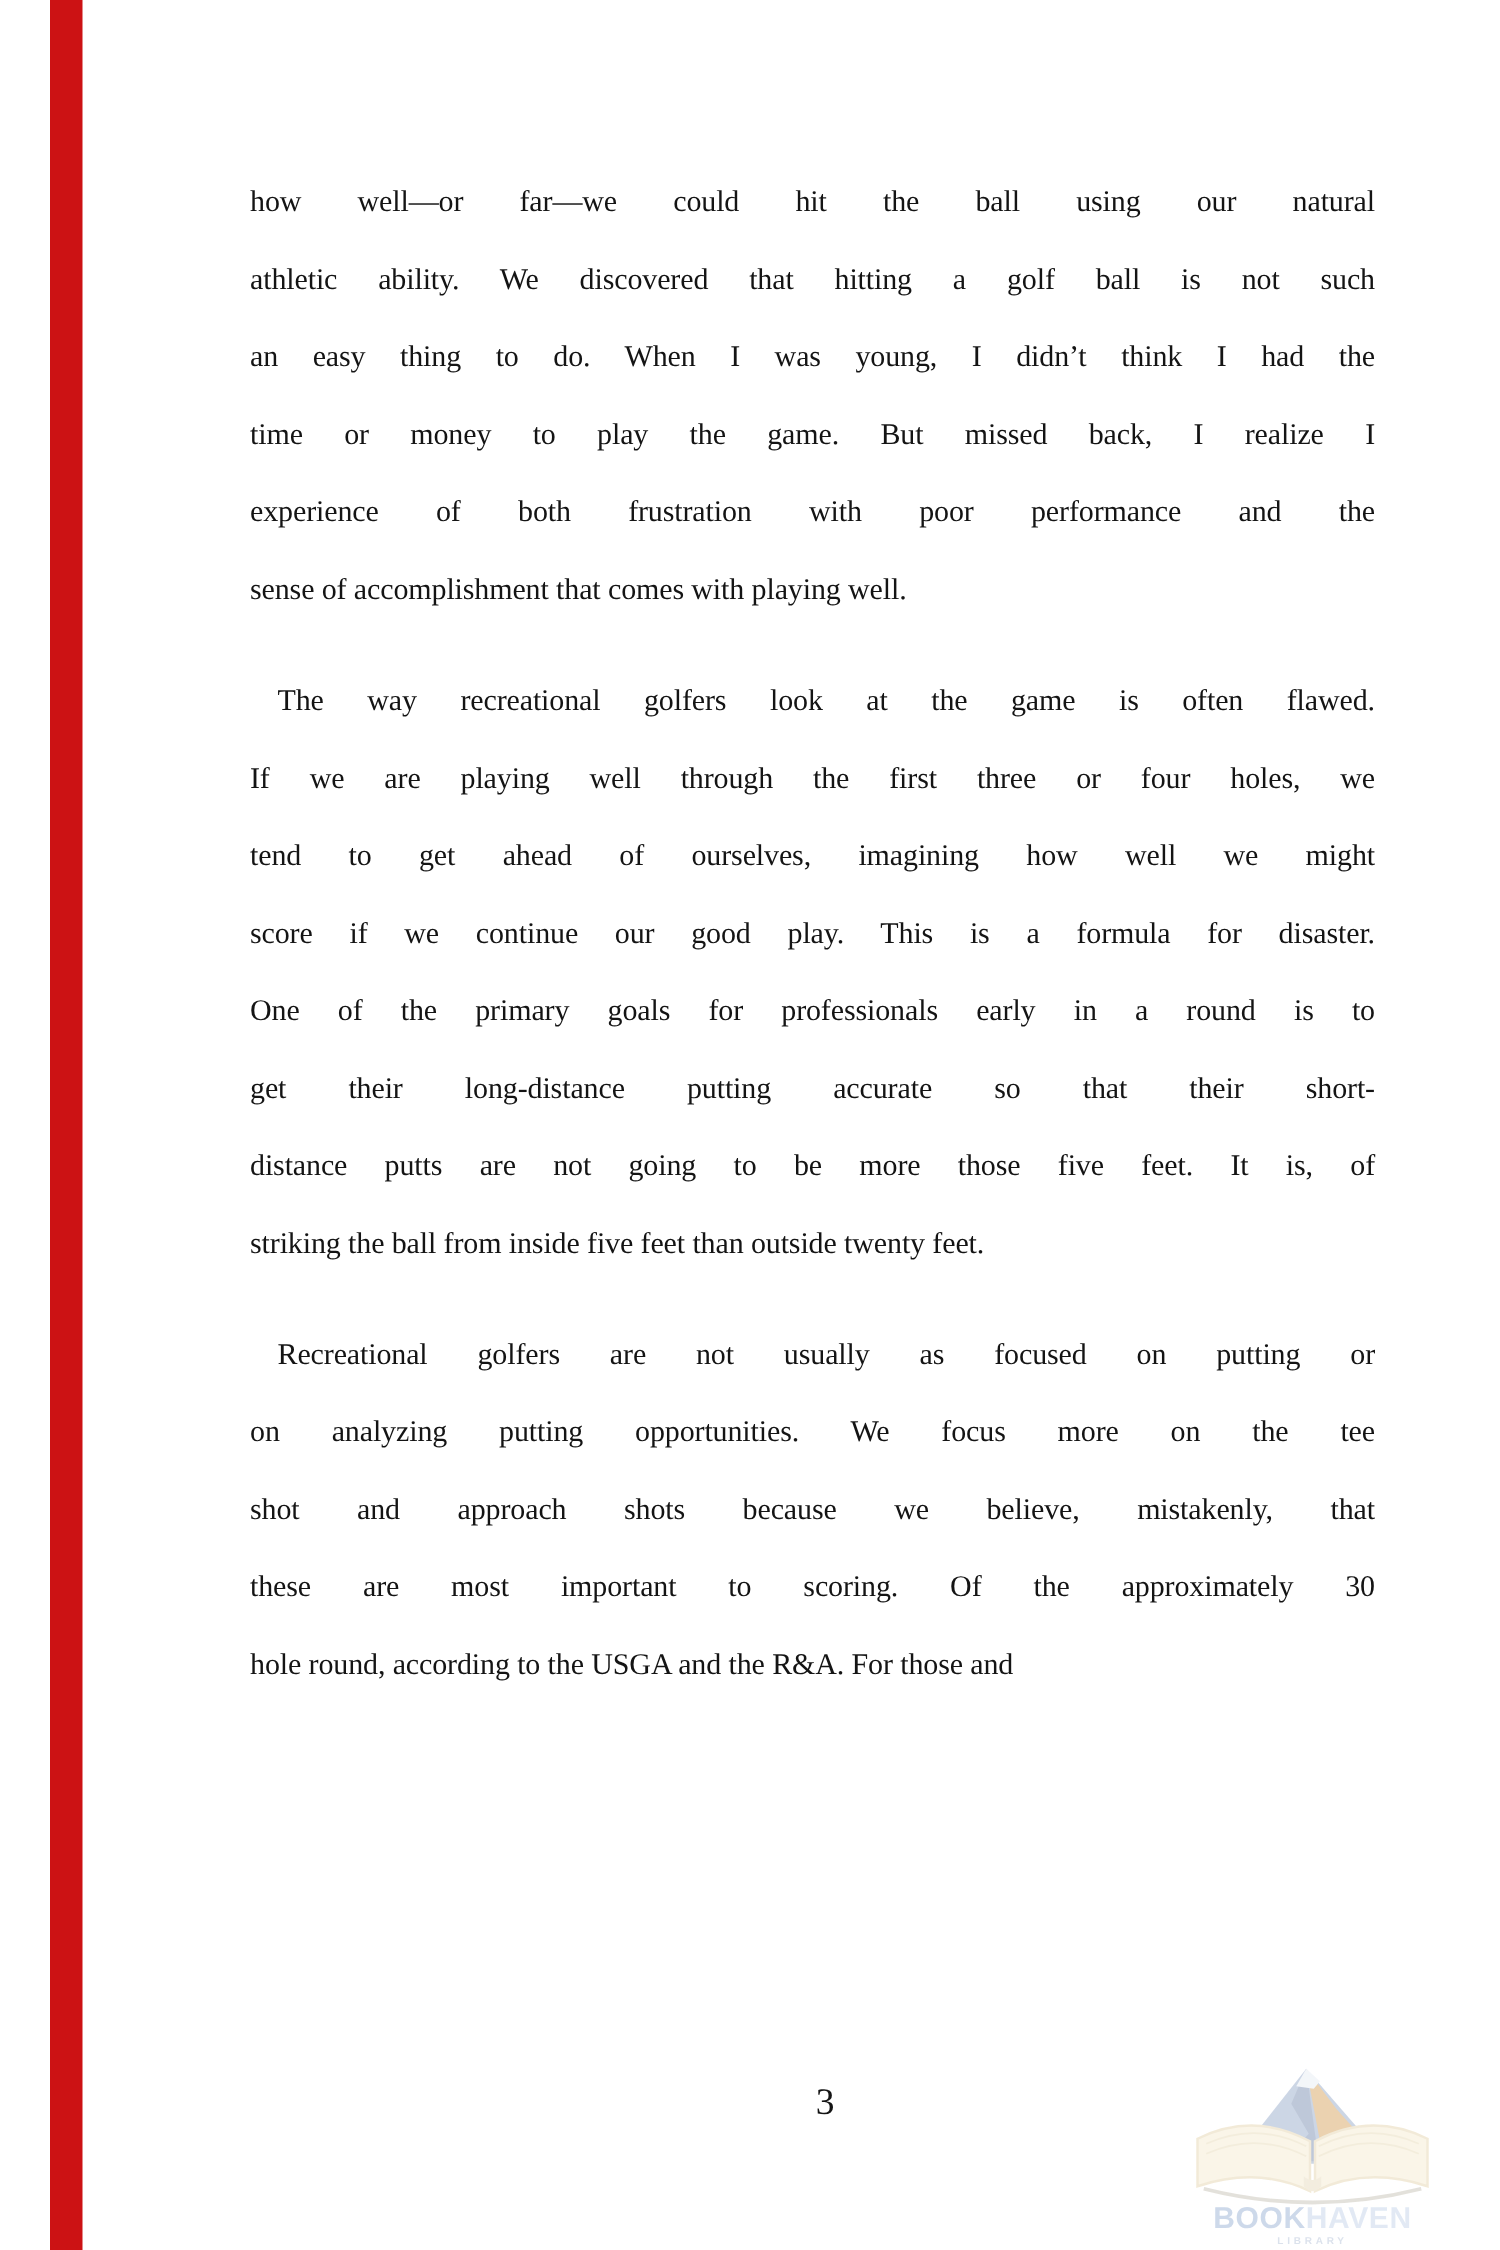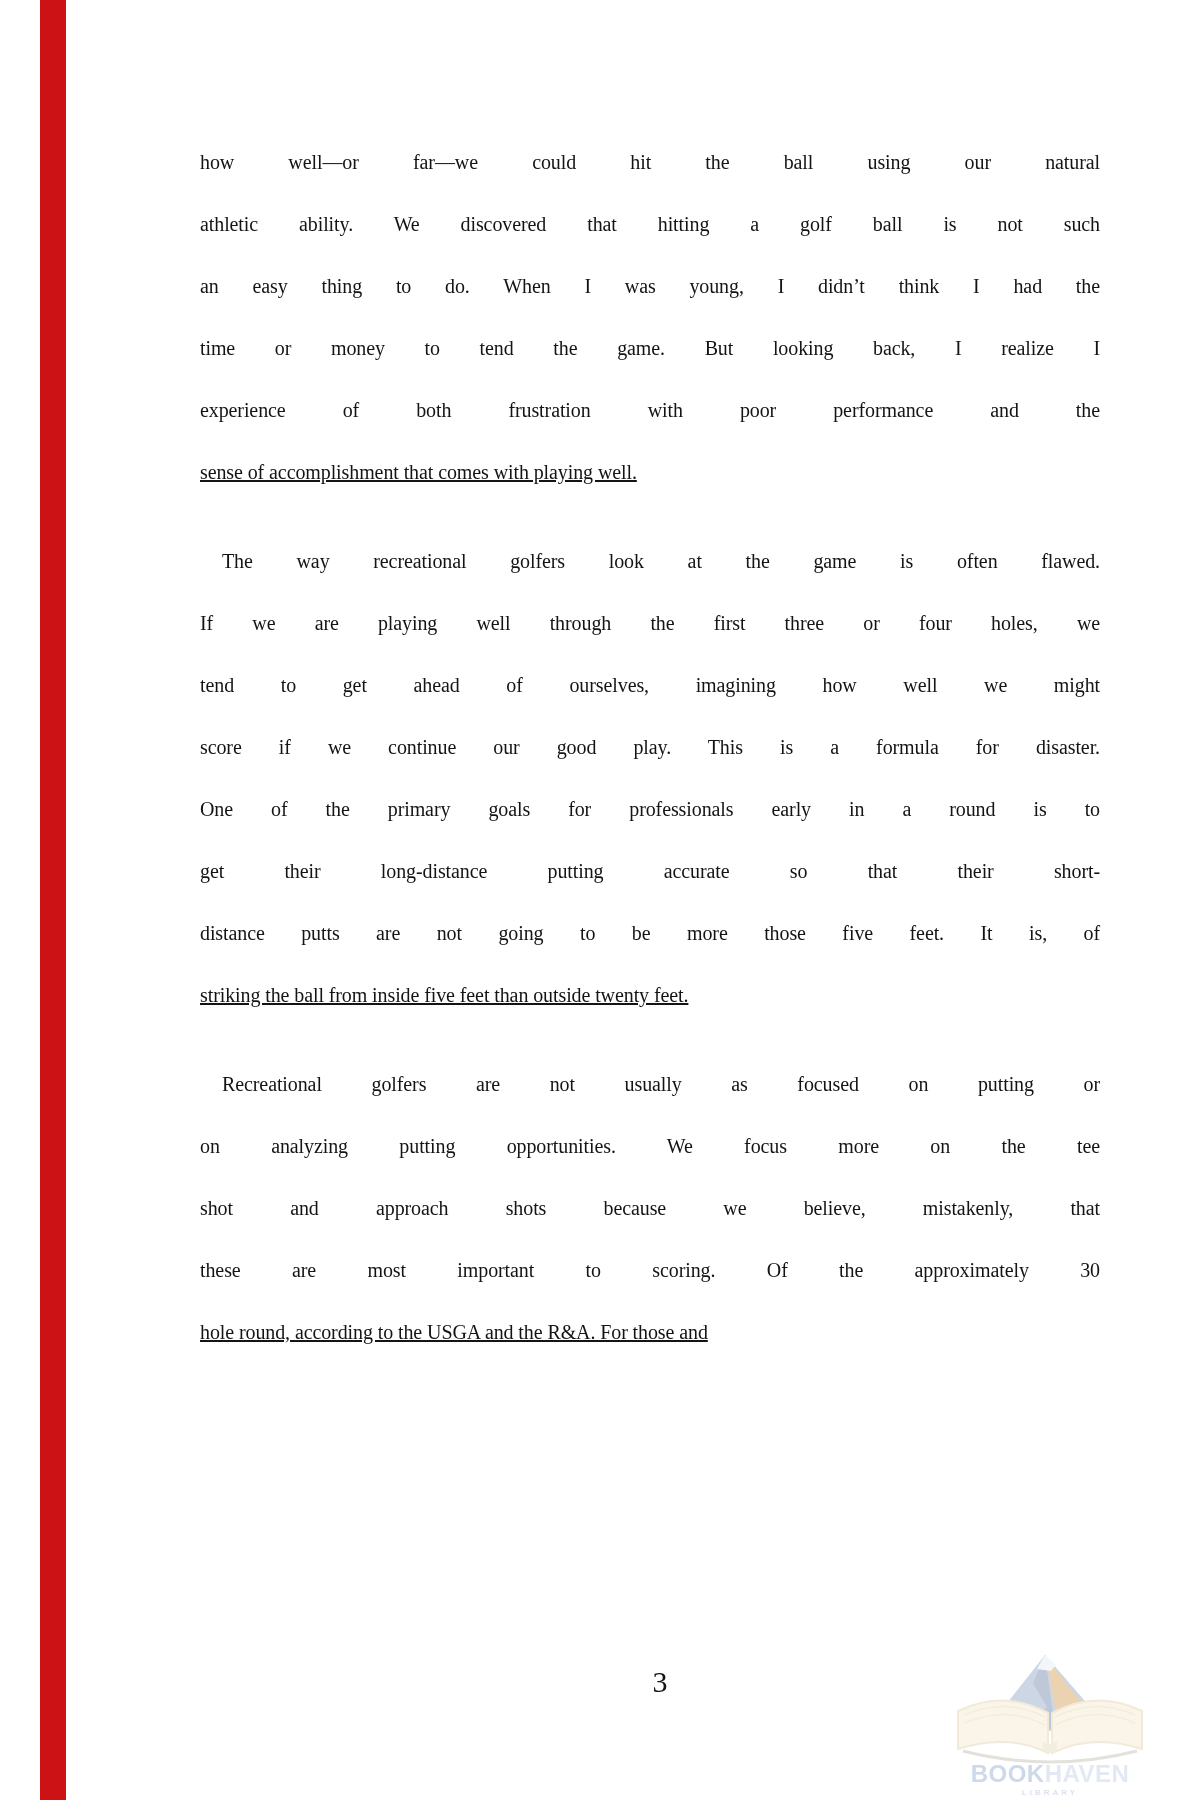--- a/index.html
+++ b/index.html
@@ -18,34 +18,33 @@
     top: 0;
     width: 26px;
     height: 1800px;
     background: #cc1214;
   }
   .text-block {
     position: absolute;
     left: 200px;
     top: 131px;
     width: 900px;
-    font-size: 20px;
+    font-size: 24px;
     line-height: 62px;
     letter-spacing: -0.1px;
   }
   .para { margin: 0 0 27px 0; }
   .para:last-child { margin-bottom: 0; }
   .line {
     text-align: justify;
     text-align-last: justify;
     height: 62px;
   }
   .line.last {
     text-align-last: left;
-    text-decoration: underline;
   }
   .para.indent .line:first-child { text-indent: 22px; }
   .page-number {
     position: absolute;
     left: 200px;
     top: 1659px;
     width: 920px;
     text-align: center;
     font-size: 30px;
     line-height: 46px;
@@ -65,21 +64,21 @@
 
 <div class="page" style="color: rgb(20, 20, 20);">
 
   <div class="accent-bar" style="background: rgb(204, 18, 20);"></div>
 
   <div class="text-block">
       <div class="para">
         <div class="line">how well—or far—we could hit the ball using our natural</div>
         <div class="line">athletic ability. We discovered that hitting a golf ball is not such</div>
         <div class="line">an easy thing to do. When I was young, I didn’t think I had the</div>
-        <div class="line">time or money to tend the game. But looking back, I realize I</div>
+        <div class="line">time or money to play the game. But missed back, I realize I</div>
         <div class="line">experience of both frustration with poor performance and the</div>
         <div class="line last">sense of accomplishment that comes with playing well.</div>
       </div>
       <div class="para indent">
         <div class="line">The way recreational golfers look at the game is often flawed.</div>
         <div class="line">If we are playing well through the first three or four holes, we</div>
         <div class="line">tend to get ahead of ourselves, imagining how well we might</div>
         <div class="line">score if we continue our good play. This is a formula for disaster.</div>
         <div class="line">One of the primary goals for professionals early in a round is to</div>
         <div class="line">get their long-distance putting accurate so that their short-</div>

